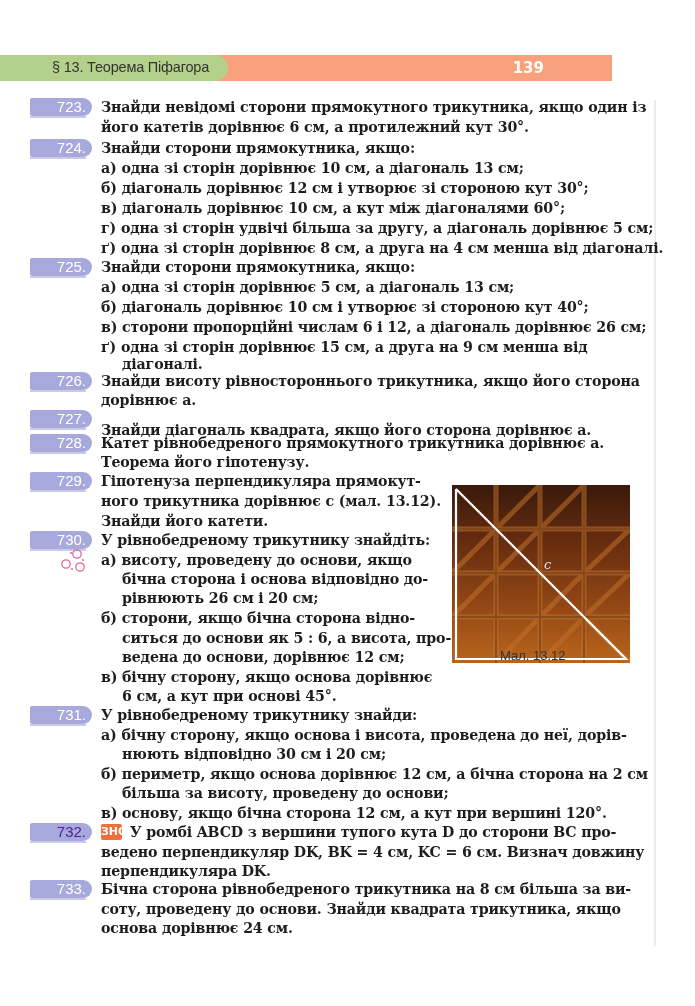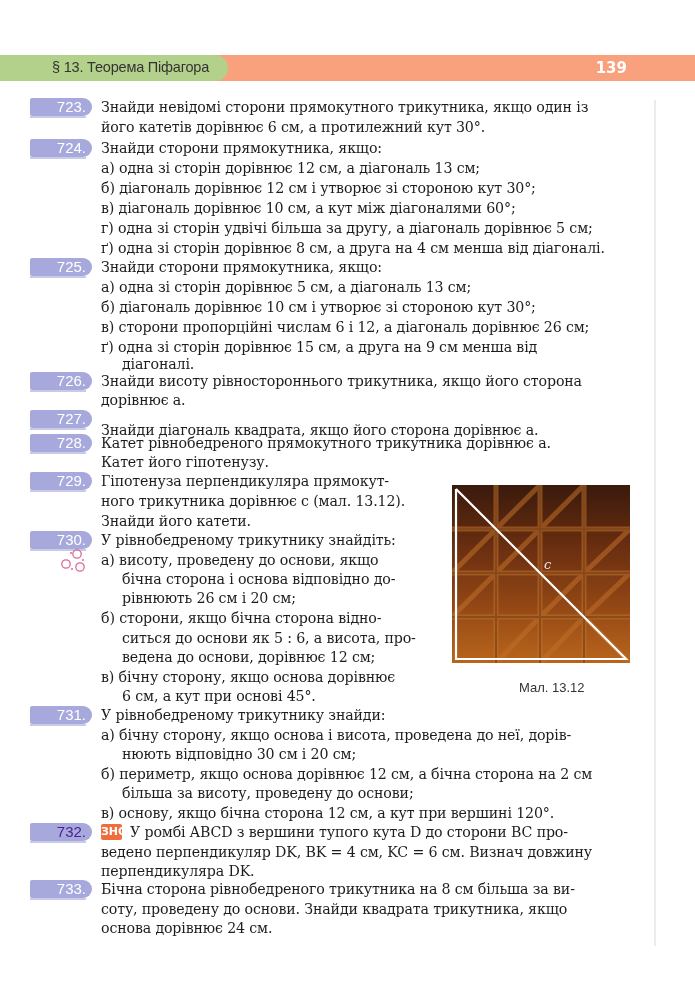--- a/index.html
+++ b/index.html
@@ -1,21 +1,21 @@
 <!DOCTYPE html>
 <html><head>
 <meta charset="utf-8">
 <style>
   html, body { margin:0; padding:0; }
   body {
     width:695px; height:1006px; background:#ffffff; position:relative; overflow:hidden;
     font-family:"DejaVu Serif","Liberation Serif",serif; color:#1d1d1d;
   }
   .header {
-    position:absolute; left:0; top:55px; width:695px; height:26px;
+    position:absolute; left:0; top:55px; width:612px; height:26px;
     background:#f9a07c;
     text-decoration:underline;
   }
   .header-left {
     position:absolute; left:0; top:0; height:26px; width:228px;
     background:#b3d18a; border-radius:0 14px 14px 0;
   }
   .header-title {
     position:absolute; left:52px; top:4px; font-family:"Liberation Sans","DejaVu Sans",sans-serif;
     font-size:14.5px; color:#333; letter-spacing:-0.2px;
@@ -24,20 +24,21 @@
     position:absolute; right:68px; top:4px; font-family:"DejaVu Sans","Liberation Sans",sans-serif;
     font-weight:bold; font-size:15px; color:#ffffff;
   }
   .side-rule {
     position:absolute; left:654px; top:100px; width:2px; height:846px; background:#ececf0;
   }
   .content { position:absolute; left:0; top:0; width:695px; }
   .line {
     position:absolute; left:101px; font-size:14.2px; line-height:20px; white-space:nowrap;
     letter-spacing:-0.15px;
+    font-weight:bold;
   }
   .cont { left:122px; }
   .badge {
     position:absolute; left:30px; width:62px; height:18px;
     background:#a7a9dc; border-radius:2px 9px 9px 2px;
     font-family:"Liberation Sans","DejaVu Sans",sans-serif; font-size:15px;
     color:#ffffff; text-align:right; padding-right:6px; box-sizing:border-box; line-height:18px;padding-left:19px;
   }
   .badge::after {
     content:""; position:absolute; left:0; bottom:-2px; width:56px; height:2px; background:#c9cae8;
@@ -46,22 +47,22 @@
     position:absolute; left:101px; width:21px; height:16px; background:#ee6e3e;
     color:#fff; font-family:"DejaVu Sans",sans-serif; font-weight:bold; font-size:11px;
     line-height:16px; text-align:center; border-radius:2px;
   }
   .figure {
     position:absolute; left:452px; top:485px; width:178px; height:178px;
     background:linear-gradient(180deg,#3a1a0c 0%,#6a2e10 35%,#8f4514 65%,#b9651c 100%);
     overflow:hidden;
   }
   .caption {
-    position:absolute; left:500px; top:680px; font-family:"Liberation Sans","DejaVu Sans",sans-serif;
-    font-size:13px; color:#333;margin-left:19px;
+    position:absolute; left:500px; top:648px; font-family:"Liberation Sans","DejaVu Sans",sans-serif;
+    font-size:13px; color:#333;
   }
   .dots-icon { position:absolute; left:60px; top:548px; }
 </style>
 </head>
 <body>
 
 <div class="header">
   <div class="header-left">
     <span class="header-title">§ 13. Теорема Піфагора</span>
   </div>
@@ -71,44 +72,44 @@
 <div class="side-rule"></div>
 
 <div class="content">
 
   <div class="badge" style="top:98px">723.</div>
   <div class="line" style="top:97px">Знайди невідомі сторони прямокутного трикутника, якщо один із</div>
   <div class="line" style="top:117px">його катетів дорівнює 6 см, а протилежний кут 30°.</div>
 
   <div class="badge" style="top:139px">724.</div>
   <div class="line" style="top:138px">Знайди сторони прямокутника, якщо:</div>
-  <div class="line" style="top:158px">а) одна зі сторін дорівнює 12 см, а діагональ 13 см;</div>
+  <div class="line" style="top:158px">а) одна зі сторін дорівнює 10 см, а діагональ 13 см;</div>
   <div class="line" style="top:178px">б) діагональ дорівнює 12 см і утворює зі стороною кут 30°;</div>
   <div class="line" style="top:198px">в) діагональ дорівнює 10 см, а кут між діагоналями 60°;</div>
   <div class="line" style="top:218px">г) одна зі сторін удвічі більша за другу, а діагональ дорівнює 5 см;</div>
   <div class="line" style="top:238px">ґ) одна зі сторін дорівнює 8 см, а друга на 4 см менша від діагоналі.</div>
 
   <div class="badge" style="top:258px">725.</div>
   <div class="line" style="top:257px">Знайди сторони прямокутника, якщо:</div>
   <div class="line" style="top:277px">а) одна зі сторін дорівнює 5 см, а діагональ 13 см;</div>
-  <div class="line" style="top:297px">б) діагональ дорівнює 10 см і утворює зі стороною кут 30°;</div>
+  <div class="line" style="top:297px">б) діагональ дорівнює 10 см і утворює зі стороною кут 40°;</div>
   <div class="line" style="top:317px">в) сторони пропорційні числам 6 і 12, а діагональ дорівнює 26 см;</div>
   <div class="line" style="top:337px">ґ) одна зі сторін дорівнює 15 см, а друга на 9 см менша від</div>
   <div class="line cont" style="top:354px">діагоналі.</div>
 
   <div class="badge" style="top:372px">726.</div>
   <div class="line" style="top:371px">Знайди висоту рівностороннього трикутника, якщо його сторона</div>
   <div class="line" style="top:390px">дорівнює a.</div>
 
   <div class="badge" style="top:410px">727.</div>
   <div class="line" style="top:420px">Знайди діагональ квадрата, якщо його сторона дорівнює a.</div>
 
   <div class="badge" style="top:434px">728.</div>
   <div class="line" style="top:433px">Катет рівнобедреного прямокутного трикутника дорівнює a.</div>
-  <div class="line" style="top:452px">Катет його гіпотенузу.</div>
+  <div class="line" style="top:452px">Теорема його гіпотенузу.</div>
 
   <div class="badge" style="top:472px">729.</div>
   <div class="line" style="top:471px">Гіпотенуза перпендикуляра прямокут-</div>
   <div class="line" style="top:491px">ного трикутника дорівнює c (мал. 13.12).</div>
   <div class="line" style="top:511px">Знайди його катети.</div>
 
   <div class="badge" style="top:531px">730.</div>
   <svg class="dots-icon" width="28" height="26" viewBox="0 0 28 26">
     <circle cx="17" cy="6" r="4.2" fill="none" stroke="#d86a9a" stroke-width="1.3"></circle>
     <circle cx="6" cy="16" r="4.2" fill="none" stroke="#d86a9a" stroke-width="1.3"></circle>

